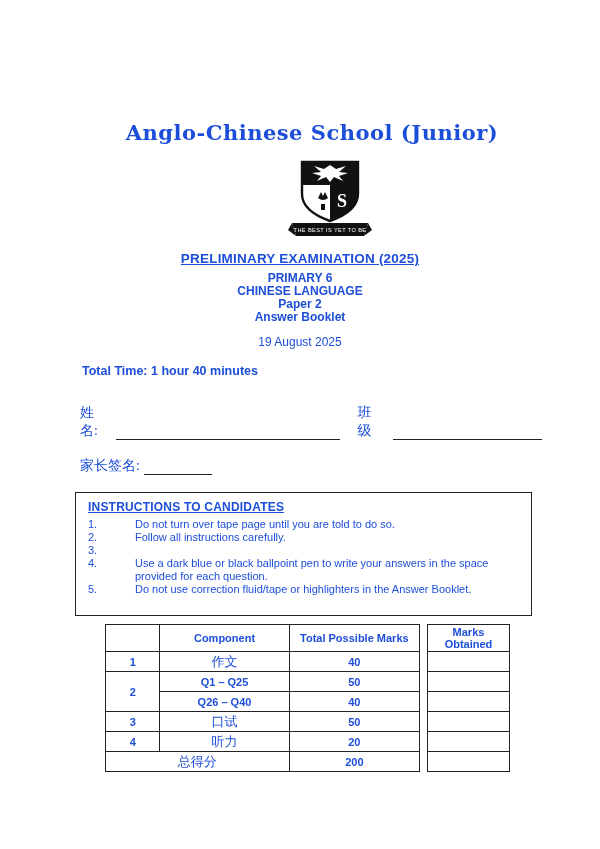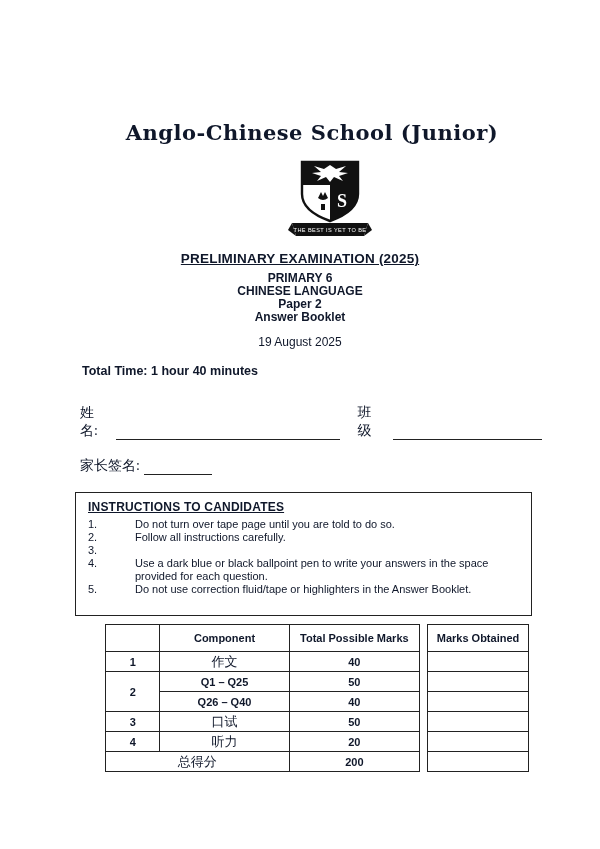--- a/index.html
+++ b/index.html
@@ -1,19 +1,19 @@
 <!DOCTYPE html>
 <html><head>
 <meta charset="utf-8">
 <style>
   * { margin:0; padding:0; box-sizing:border-box; }
   html,body { background:#ffffff; }
   .page {
     width:600px; height:849px; margin:0 auto; background:#ffffff;
-    color:#0f172a; font-family:"Liberation Sans", sans-serif;
+    color:#1d4ed8; font-family:"Liberation Sans", sans-serif;
     position:relative; overflow:hidden;
   }
   .school-title {
     margin-top:118px; text-align:center;
     font-family:"DejaVu Serif", serif; font-weight:700;
     font-size:21px; letter-spacing:0.5px; transform:translateX(12px);
     line-height:30px;
   }
   .crest-wrap { text-align:center; margin-top:6px; transform:translateX(30px); }
   .crest-wrap svg { width:84px; height:88px; }
@@ -37,21 +37,21 @@
     border:1.4px solid #222; padding:7px 10px 19px 12px;
   }
   .inst-head { font-weight:bold; font-size:12px; text-decoration:underline; margin-bottom:4px; letter-spacing:0.2px; }
   .inst-item { display:flex; font-size:11px; line-height:13px; }
   .inst-num  { width:47px; flex:none; }
   .inst-text { flex:1; padding-right:4px; }
 
   .tables { display:flex; align-items:flex-start; margin:8px 0 0 105px; }
   table { border-collapse:collapse; table-layout:fixed; }
   .main-table { width:315px; }
-  .obt-table  { width:102px; margin-left:7px;padding-left:16px; }
+  .obt-table  { width:83px; margin-left:7px;padding-left:16px; }
   th, td { border:1.2px solid #222; text-align:center; vertical-align:middle; overflow:hidden; }
   th { height:27px; font-size:11px; font-weight:bold; }
   td { height:20px; font-size:11px; }
   .col-num { width:53px; }
   .col-comp{ width:126px; }
   .col-tpm { width:127px; }
   .b { font-weight:bold; }
   .cjk-cell { font-family:"Liberation Serif", serif; font-size:13px; }
 </style>
 </head>

